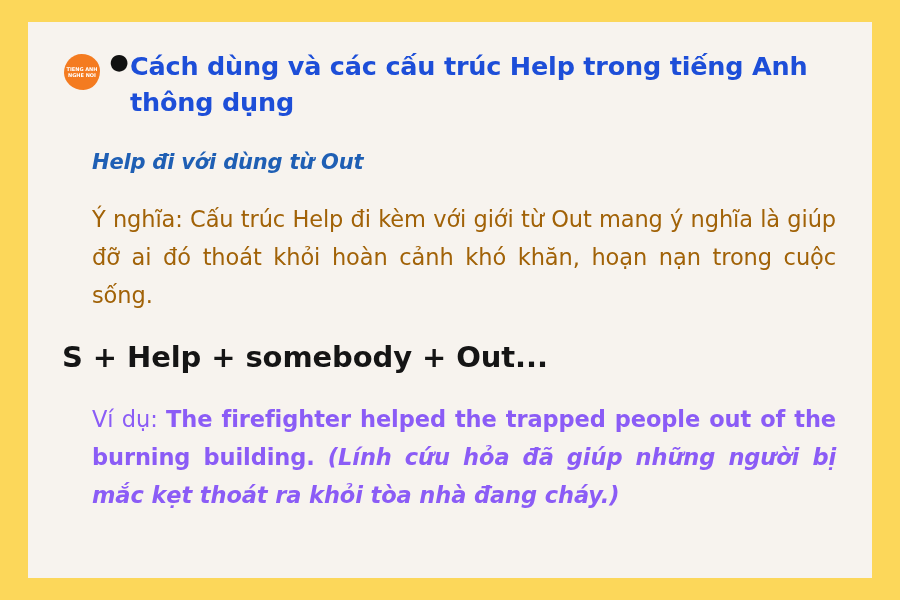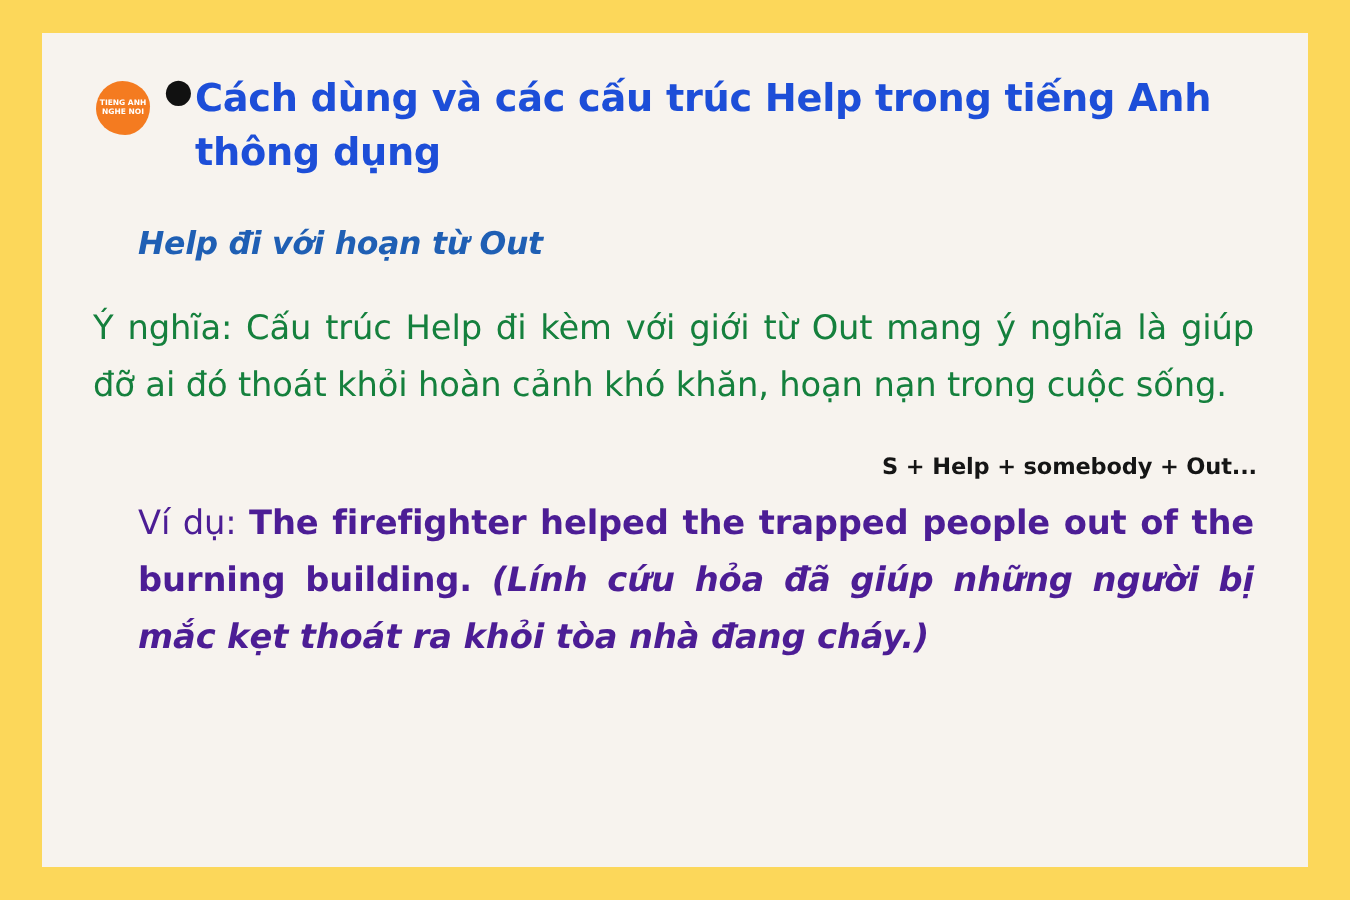--- a/index.html
+++ b/index.html
@@ -83,43 +83,44 @@
     margin-top: 30px;
     margin-left: 30px;
     font-size: 21px;
     font-weight: bold;
     font-style: italic;
     color: #1f5fb4;
     letter-spacing: -0.2px;
   }
   .para {
     margin-top: 26px;
+    margin-left: 30px;
     margin-right: 2px;
     font-size: 22.5px;
     line-height: 38px;
-    color: #15803d;
+    color: #a16207;
     text-align: justify;
     text-justify: inter-word;
     letter-spacing: -0.1px;
   }
   .formula {
     margin-top: 26px;
-    text-align: right;
-    font-size: 15px;
+    text-align: left;
+    font-size: 29px;
     font-weight: bold;
     color: #151515;
     letter-spacing: -0.1px;
   }
   .example {
-    margin-top: 10px;
+    margin-top: 26px;
     margin-left: 30px;
     margin-right: 2px;
     font-size: 22.5px;
     line-height: 38px;
-    color: #4c1d95;
+    color: #8b5cf6;
     text-align: justify;
     text-justify: inter-word;
     letter-spacing: -0.1px;
   }
   .example .vi {
     font-style: italic;
     font-weight: bold;
   }
   .example .en {
     font-weight: bold;
@@ -138,21 +139,21 @@
       <div class="blob"></div>
       <div class="blob-text">
         <span>TIENG ANH</span>
         <span>NGHE NOI</span>
       </div>
     </div>
     <div class="bullet">●</div>
     <div class="heading-text">Cách dùng và các cấu trúc Help trong tiếng Anh thông dụng</div>
   </div>
 
-  <div class="subheading">Help đi với hoạn từ Out</div>
+  <div class="subheading">Help đi với dùng từ Out</div>
 
   <div class="para">Ý nghĩa: Cấu trúc Help đi kèm với giới từ Out mang ý nghĩa là giúp đỡ ai đó thoát khỏi hoàn cảnh khó khăn, hoạn nạn trong cuộc sống.</div>
 
   <div class="formula">S + Help + somebody + Out...</div>
 
   <div class="example"><span class="lbl">Ví dụ: </span><span class="en">The firefighter helped the trapped people out of the burning building. </span><span class="vi">(Lính cứu hỏa đã giúp những người bị mắc kẹt thoát ra khỏi tòa nhà đang cháy.)</span></div>
 
 </div>
 
 </body></html>

